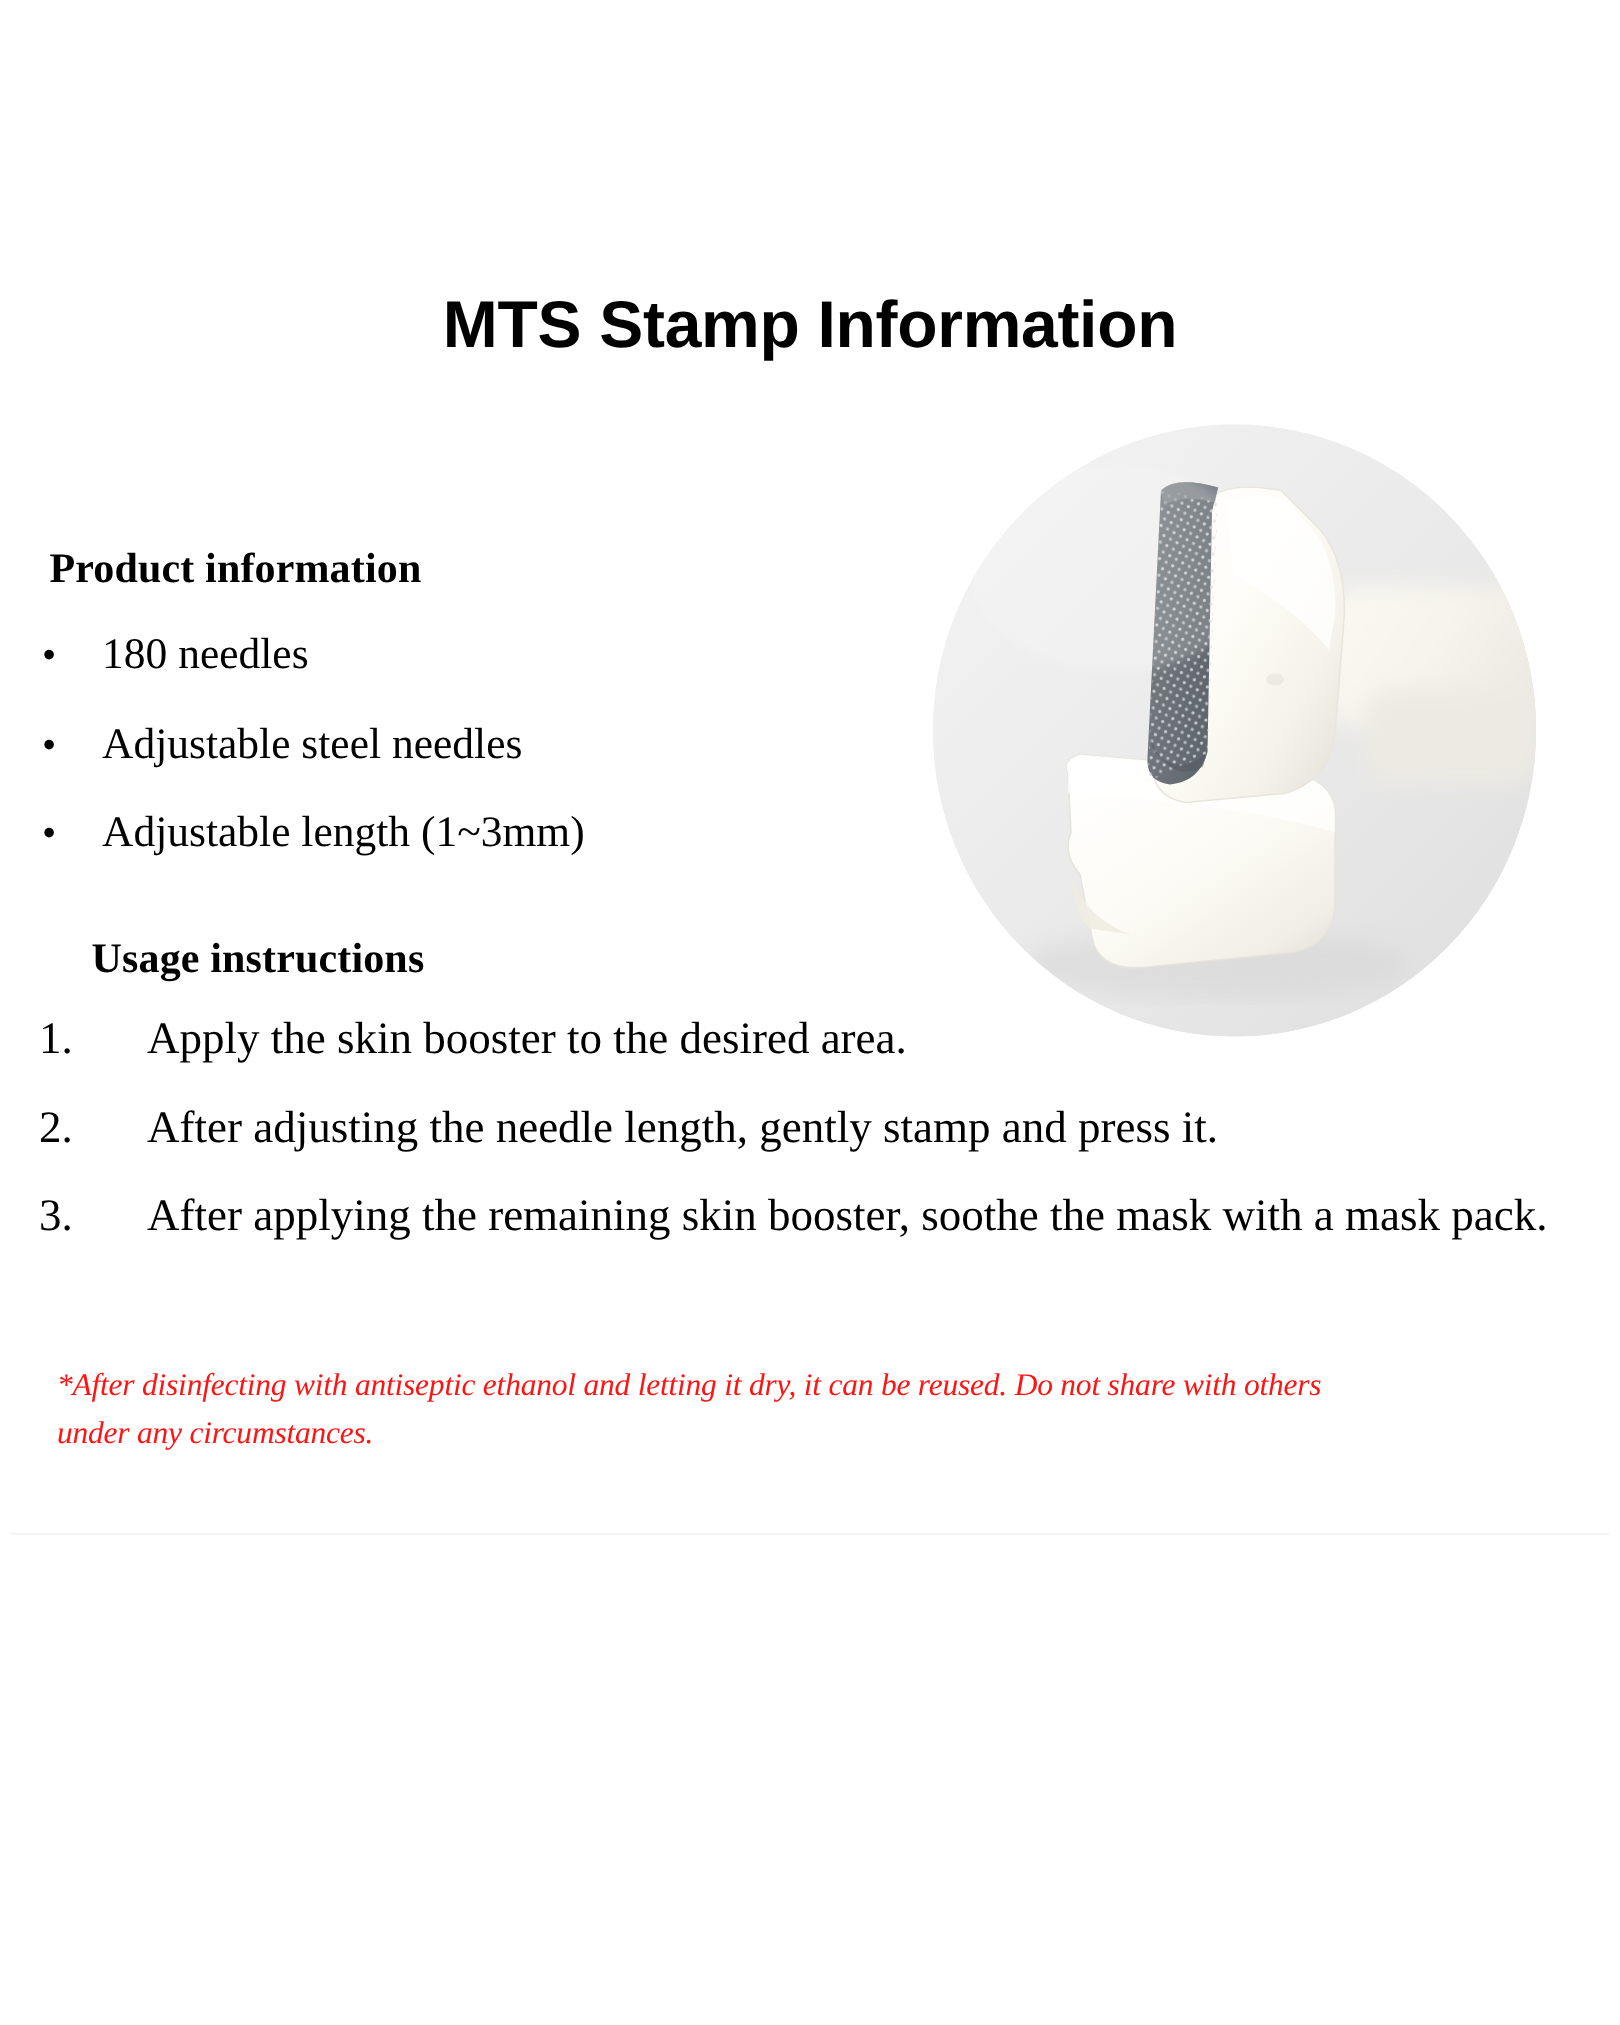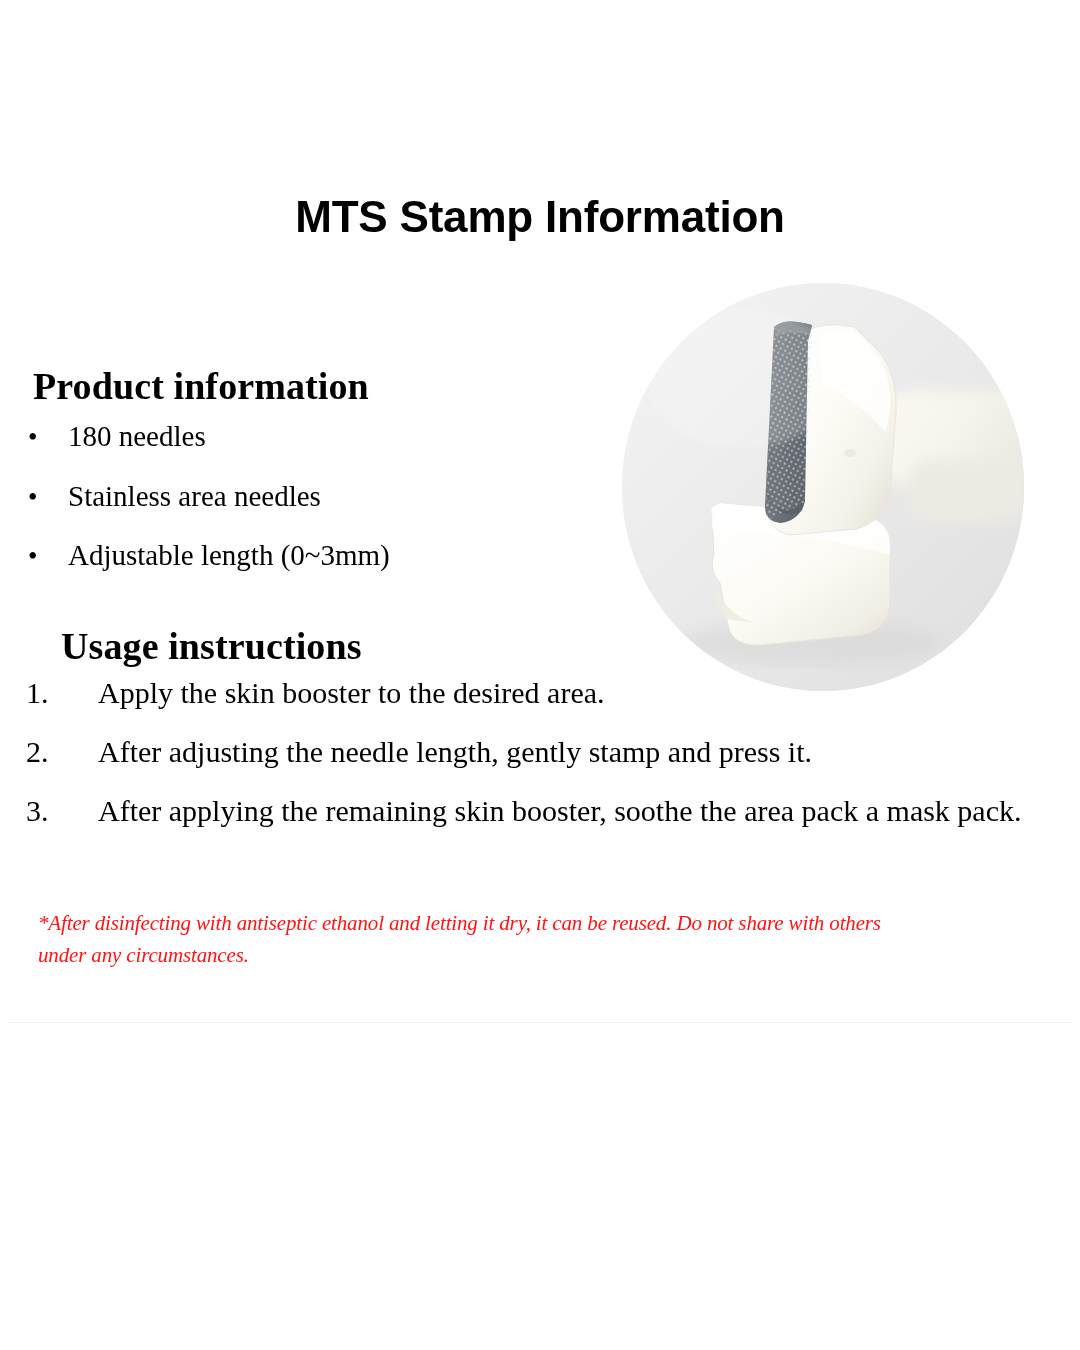--- a/index.html
+++ b/index.html
@@ -47,21 +47,21 @@
     background:
       radial-gradient(ellipse 120% 110% at 22% 18%, #f3f3f3 0%, #ebebeb 42%, #e4e4e4 72%, #e0e0e0 100%);
   }
   #product-photo svg { display: block; width: 100%; height: 100%; }
 
   
   .section-heading {
     position: absolute;
     left: 33px;
     font-weight: bold;
-    font-size: 38px;
+    font-size: 28px;
     color: #000000;
     letter-spacing: 0.1px;
   }
   #heading-product-information { top: 364px; }
   #heading-usage-instructions  { top: 624px; margin-left: 28px; }
 
   .bullet-row {
     position: absolute;
     left: 28px;
     display: flex;
@@ -219,39 +219,39 @@
   </div>
 
   <div id="heading-product-information" class="section-heading">Product information</div>
 
   <div id="bullet-0" class="bullet-row">
     <span class="bullet-dot">•</span>
     <span>180 needles</span>
   </div>
   <div id="bullet-1" class="bullet-row">
     <span class="bullet-dot">•</span>
-    <span>Stainless area needles</span>
+    <span>Adjustable steel needles</span>
   </div>
   <div id="bullet-2" class="bullet-row">
     <span class="bullet-dot">•</span>
-    <span>Adjustable length (0~3mm)</span>
+    <span>Adjustable length (1~3mm)</span>
   </div>
 
   <div id="heading-usage-instructions" class="section-heading">Usage instructions</div>
 
   <div id="step-0" class="step-row">
     <span class="step-number">1.</span>
     <span class="step-text">Apply the skin booster to the desired area.</span>
   </div>
   <div id="step-1" class="step-row">
     <span class="step-number">2.</span>
     <span class="step-text">After adjusting the needle length, gently stamp and press it.</span>
   </div>
   <div id="step-2" class="step-row">
     <span class="step-number">3.</span>
-    <span class="step-text">After applying the remaining skin booster, soothe the area pack a mask pack.</span>
+    <span class="step-text">After applying the remaining skin booster, soothe the mask with a mask pack.</span>
   </div>
 
   <div id="disclaimer-note">*After disinfecting with antiseptic ethanol and letting it dry, it can be reused. Do not share with others under any circumstances.</div>
 
   <div id="section-divider"></div>
 
 </div>
 
 </body></html>

